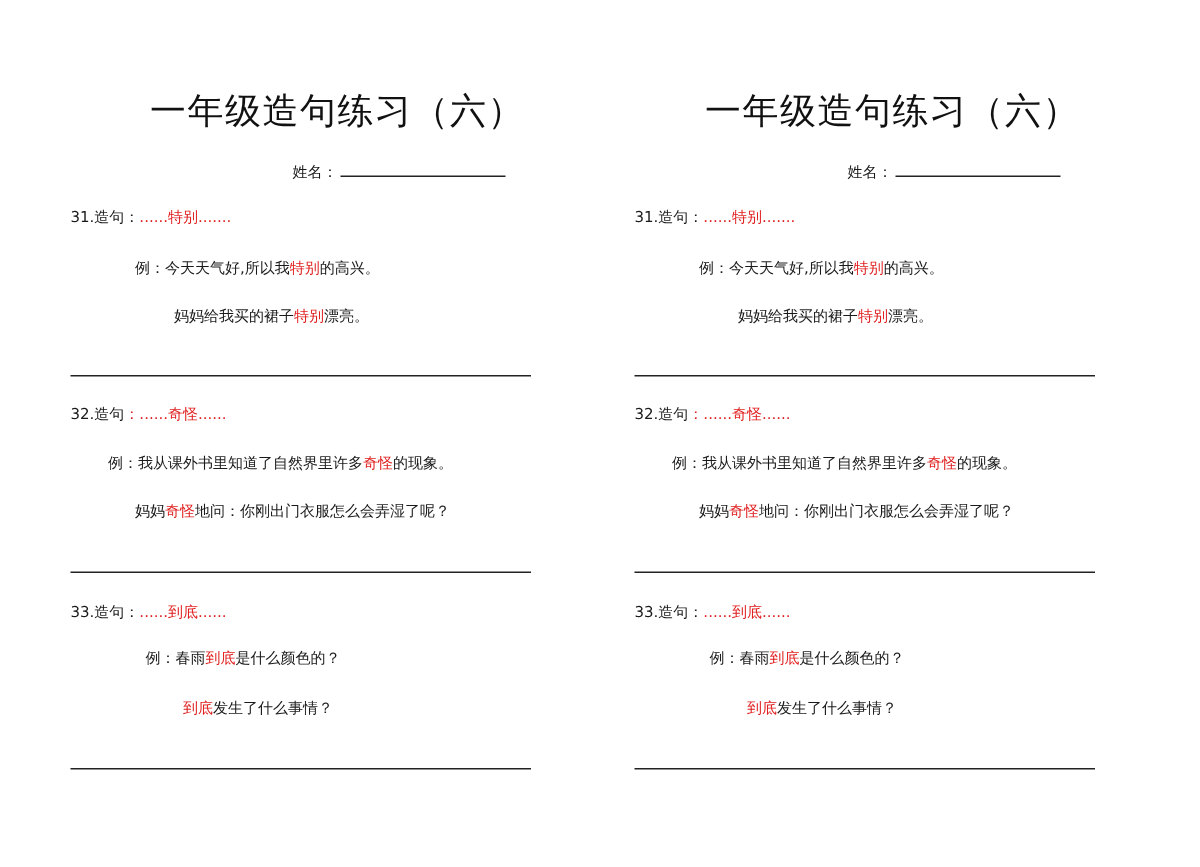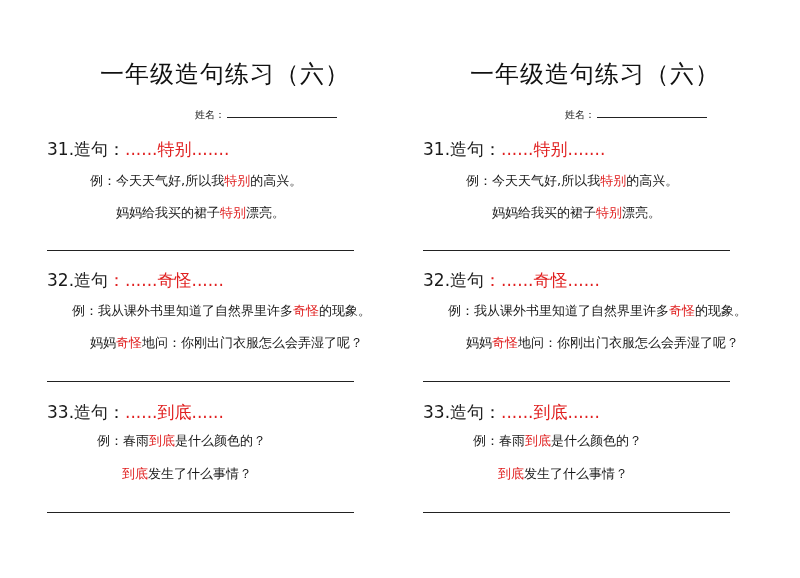--- a/index.html
+++ b/index.html
@@ -4,22 +4,22 @@
 <style>
   html, body { margin:0; padding:0; background:#ffffff; }
   body { width:800px; height:578px; position:relative; overflow:hidden;
          font-family:"DejaVu Sans", "Liberation Sans", sans-serif; color:#1a1a1a; }
   .sheet { position:absolute; top:0; width:400px; height:578px; }
   .sheet.left { left:0; }
   .sheet.right { left:376px; }
   .title { position:absolute; top:58px; left:100px; font-size:24px; letter-spacing:1px; white-space:nowrap; color:#111; }
   .name-row { position:absolute; top:103px; left:195px; font-size:10px; white-space:nowrap; }
   .name-line { display:inline-block; width:110px; border-bottom:1px solid #222; height:14px; vertical-align:baseline; margin-left:2px; }
-  .q { position:absolute; left:47px; font-size:17px; white-space:nowrap; }
-  .ex { position:absolute; font-size:13px; white-space:nowrap; }
+  .q { position:absolute; left:47px; font-size:10px; white-space:nowrap; }
+  .ex { position:absolute; font-size:10px; white-space:nowrap; }
   .red { color:#e02020; }
   .rule { position:absolute; left:47px; width:307px; height:0; border-top:1px solid #222; }
 </style>
 </head>
 <body>
 
 <div class="sheet left">
   <div class="title">一年级造句练习（六）</div>
   <div class="name-row">
     <span>姓名：</span><span class="name-line"></span>

